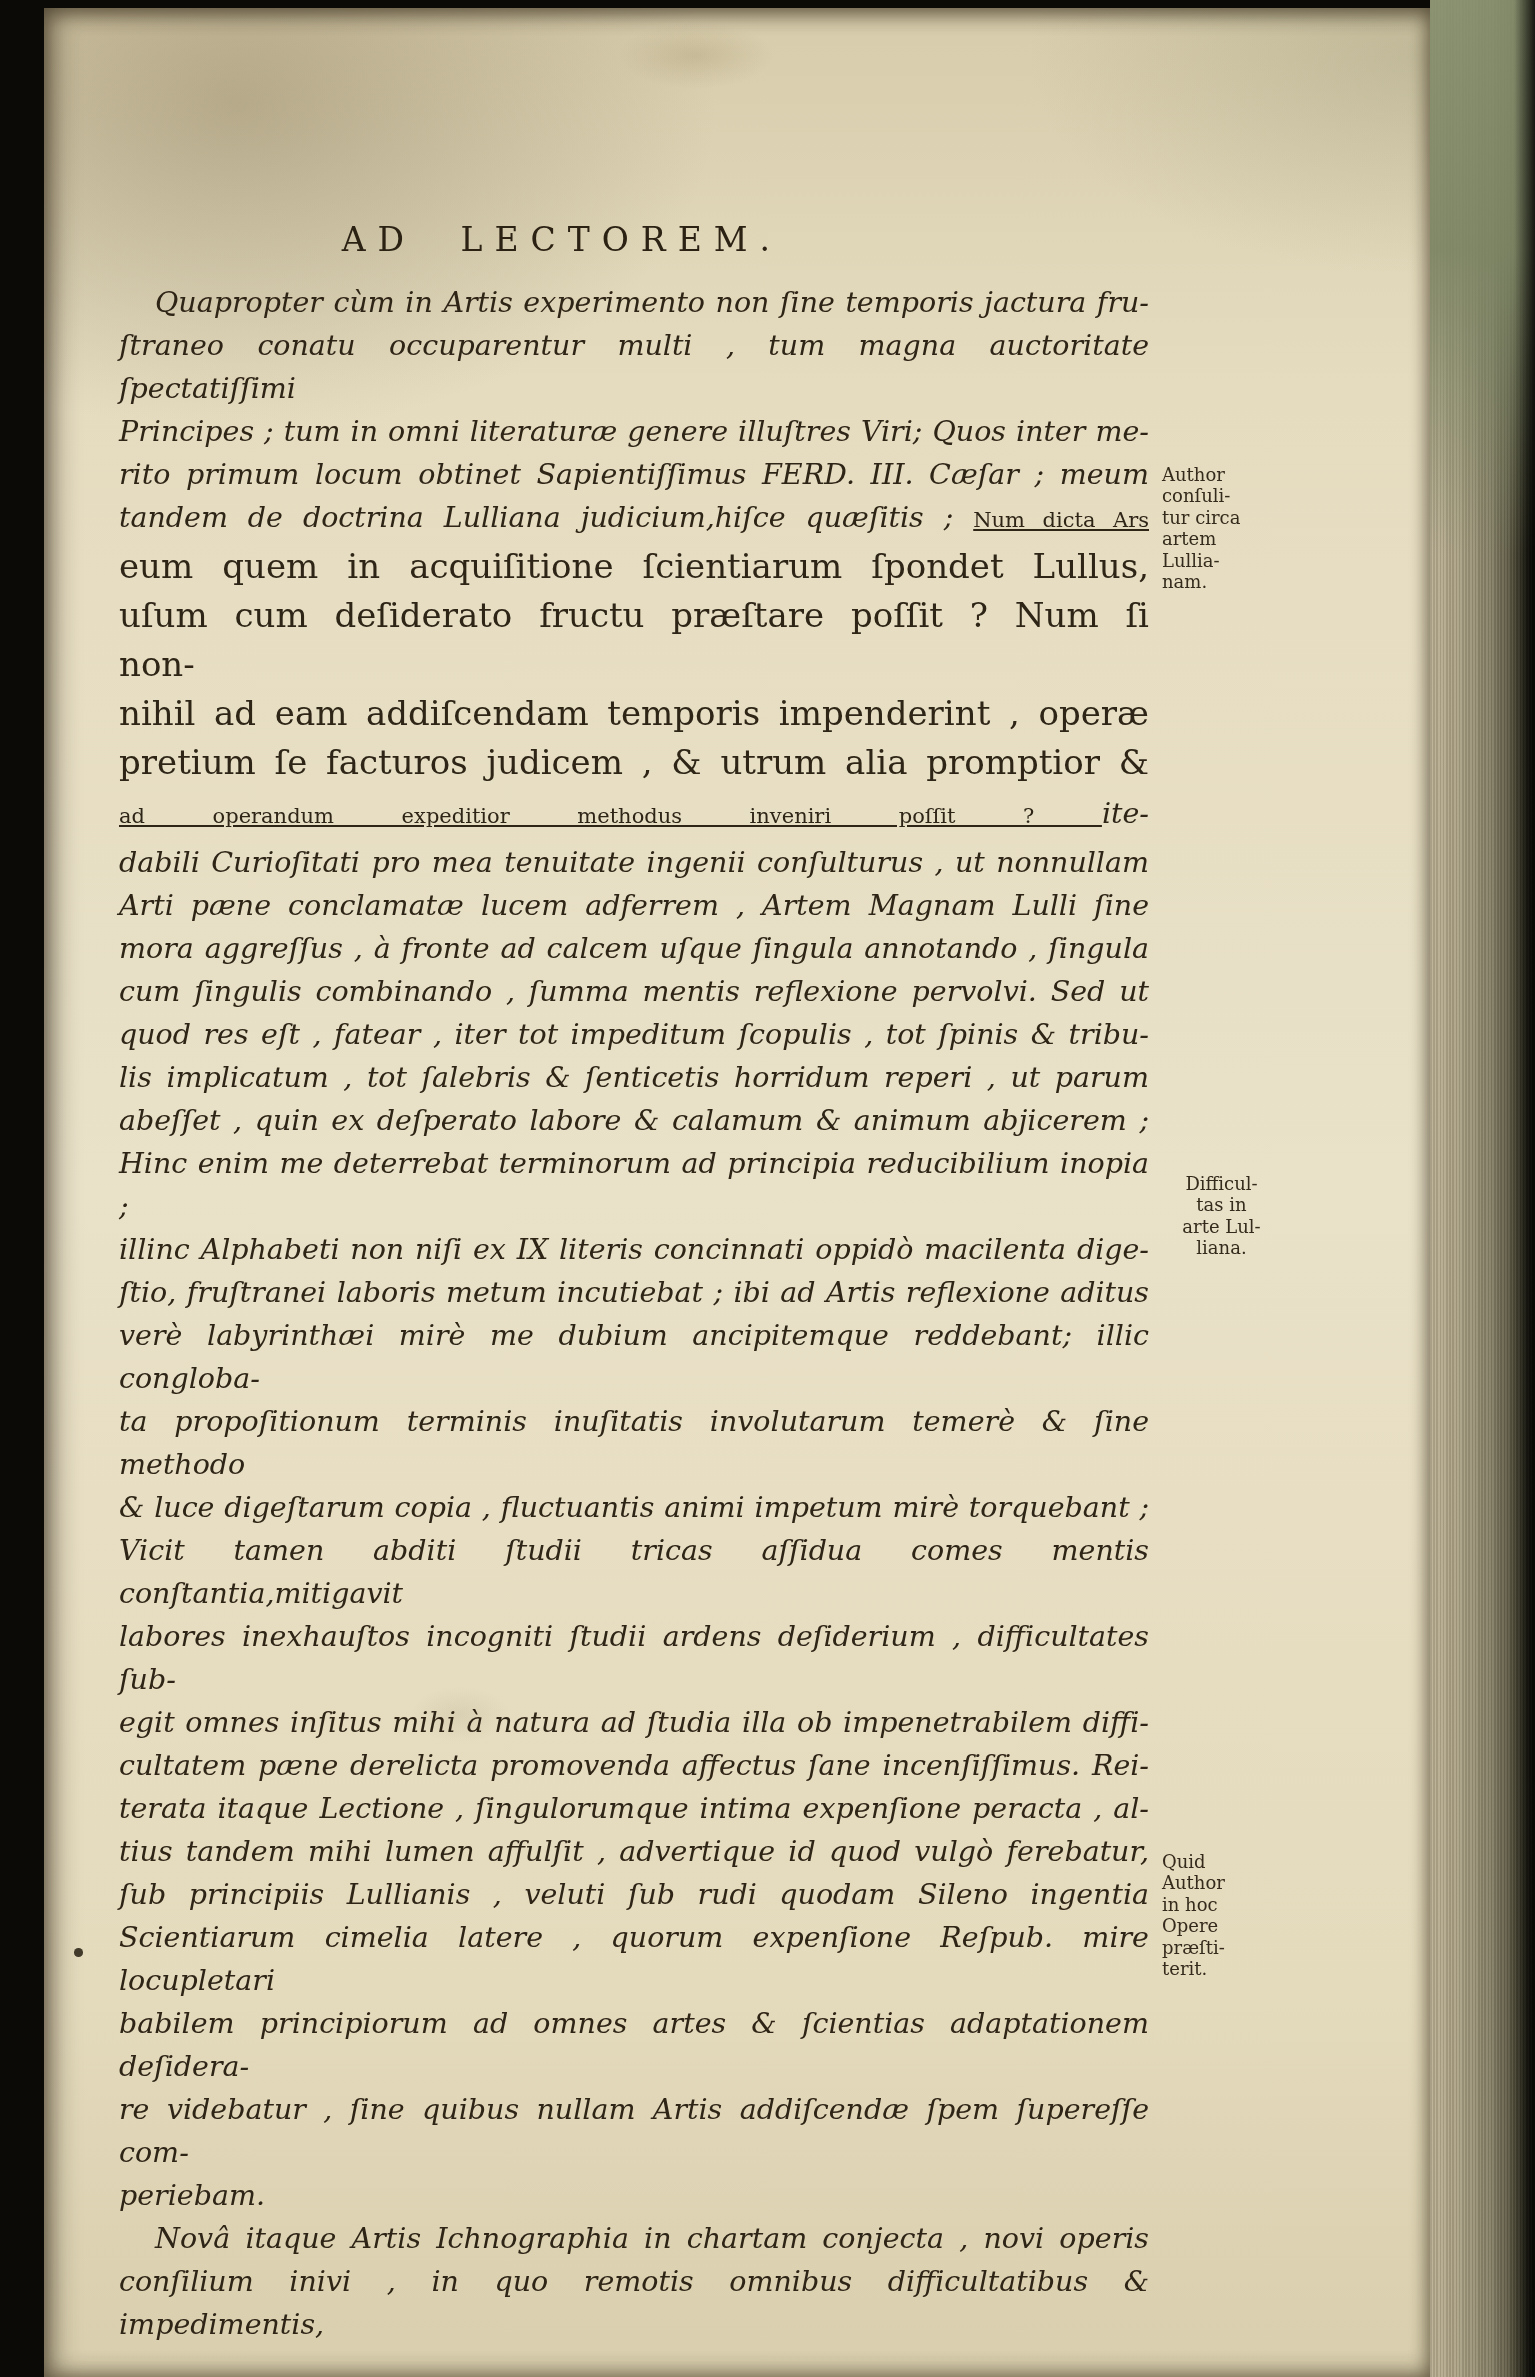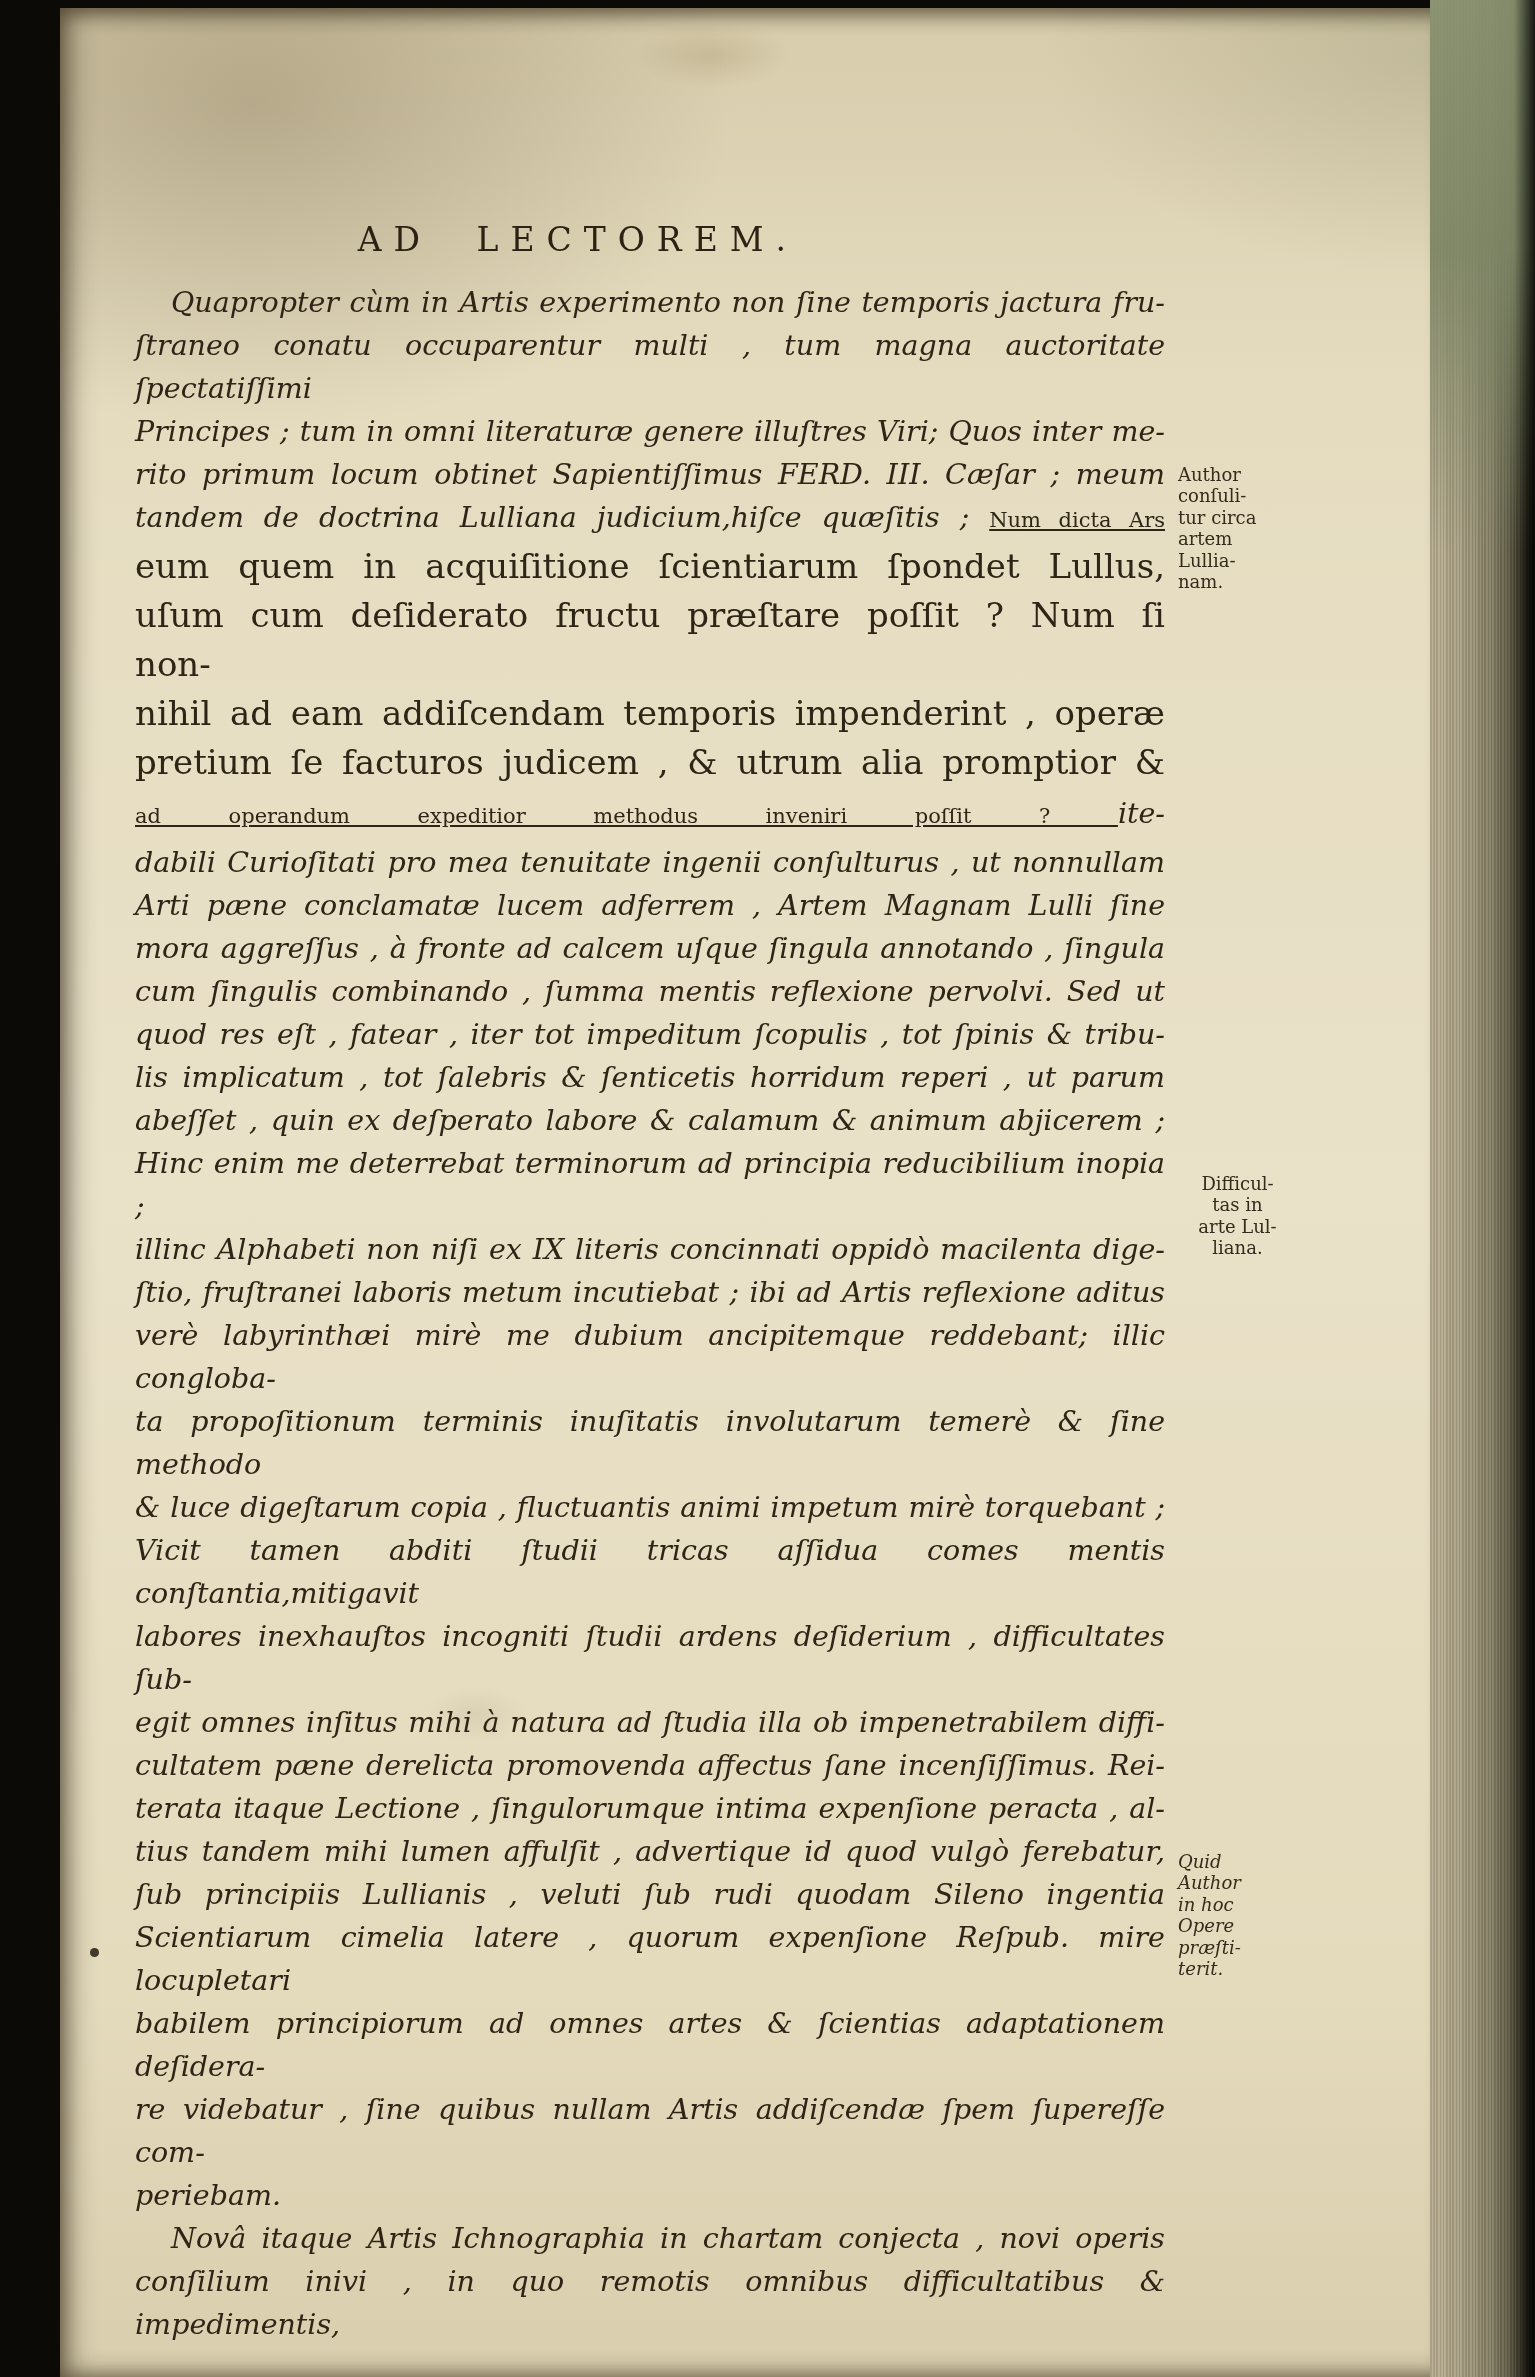--- a/index.html
+++ b/index.html
@@ -13,21 +13,21 @@
   .scene {
     position: relative;
     width: 1536px;
     height: 2377px;
     background: #0b0a07;
     font-family: "DejaVu Serif", "Liberation Serif", serif;
   }
   
   .page {
     position: absolute;
-    left: 60px;
+    left: 44px;
     top: 8px;
     width: 1387px;
     height: 2370px;
     background:
       radial-gradient(872px 602px at 14% 4%, rgba(95,80,50,0.30), rgba(0,0,0,0) 55%),
       radial-gradient(650px 365px at 99% 2%, rgba(108,112,80,0.22), rgba(0,0,0,0) 60%),
       radial-gradient(111px 48px at 47% 2%, rgba(120,100,60,0.18), rgba(0,0,0,0) 70%),
       radial-gradient(71px 40px at 30% 72%, rgba(110,95,60,0.10), rgba(0,0,0,0) 70%),
       linear-gradient(180deg, #d7ccab 0%, #e5dcc0 16%, #e9e1c8 50%, #e4dabc 84%, #d9cfae 100%);
     box-shadow:
@@ -110,21 +110,21 @@
     position: absolute;
     left: 1118px;
     width: 119px;
     font-size: 18px;
     line-height: 21.4px;
     color: #352b1c;
     font-style: normal;
   }
   .note.n1 { top: 456px; }
   .note.n2 { top: 1165px; text-align: center; }
-  .note.n3 { top: 1843px; font-style: italic; }
+  .note.n3 { top: 1843px; }
   .note .note-line { white-space: nowrap; }
   
   .ink-dot {
     position: absolute;
     left: 30px;
     top: 1940px;
     width: 8.7px;
     height: 8.7px;
     border-radius: 50%;
     background: #251d11;

